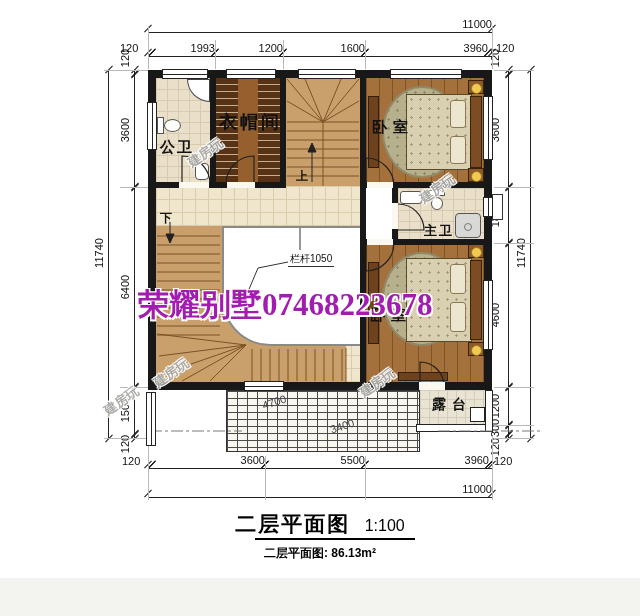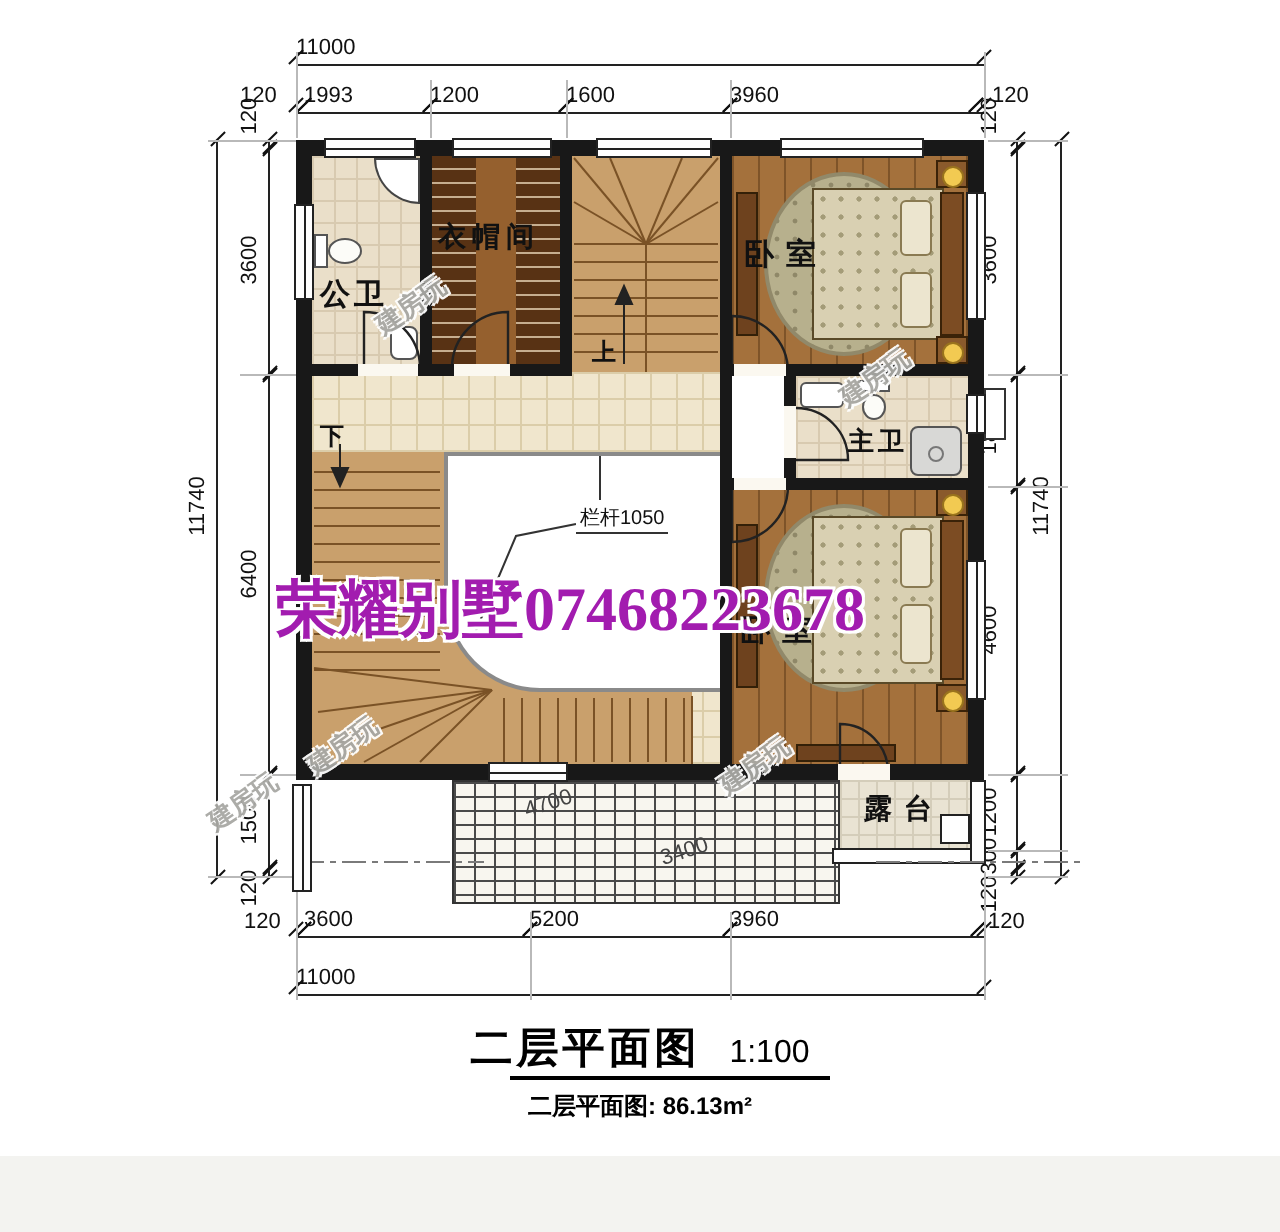--- a/index.html
+++ b/index.html
@@ -1,21 +1,21 @@
 <!DOCTYPE html>
 <html><head>
 <meta charset="utf-8">
 <style>
   html,body{margin:0;padding:0}
   body{width:640px;height:616px;position:relative;background:#fff;overflow:hidden;
        font-family:"Liberation Sans",sans-serif}
   .abs{position:absolute}
   
   .dseg{position:absolute;border-top:1px solid #222;height:0;box-sizing:border-box}
-  .dseg>span{position:absolute;left:0;right:0;top:-15px;text-align:left;
+  .dseg>span{position:absolute;left:0;right:0;top:-15px;text-align:right;
              font:11px "Liberation Sans",sans-serif;color:#111;white-space:nowrap}
   .dseg::before,.dseg::after{content:"";position:absolute;top:-5px;width:10px;height:1px;
              background:#111;transform:rotate(-45deg)}
   .dseg::before{left:-5px}.dseg::after{right:-5px}
   .dsegv{position:absolute;border-left:1px solid #222;width:0}
   .dsegv::before,.dsegv::after{content:"";position:absolute;left:-5px;width:10px;height:1px;
              background:#111;transform:rotate(-45deg)}
   .dsegv::before{top:-1px}.dsegv::after{bottom:-1px}
   .vlab{position:absolute;width:44px;height:14px;text-align:center;white-space:nowrap;
         font:11px "Liberation Sans",sans-serif;color:#111;transform:rotate(-90deg)}
@@ -226,23 +226,23 @@
 <div class="winh" style="left:390px;top:69px;width:72px"></div>
 <div class="winv" style="left:147px;top:102px;height:48px"></div>
 <div class="winv" style="left:483px;top:96px;height:64px"></div>
 <div class="abs" style="left:492px;top:194px;width:11px;height:26px;background:#fff;border:1px solid #333;box-sizing:border-box;z-index:6"></div>
 <div class="winv" style="left:483px;top:197px;height:20px"></div>
 <div class="winv" style="left:483px;top:280px;height:70px"></div>
 <div class="winh" style="left:244px;top:381px;width:40px"></div>
 <div class="winv" style="left:146px;top:392px;height:54px"></div>
 
 <div class="rlabel" style="left:160px;top:138px;font-size:15px;letter-spacing:2px">公卫</div>
-<div class="rlabel" style="left:219px;top:110px;font-size:14px;letter-spacing:3px">衣帽间</div>
+<div class="rlabel" style="left:219px;top:110px;font-size:18px;letter-spacing:3px">衣帽间</div>
 <div class="rlabel" style="left:372px;top:118px;font-size:15px;letter-spacing:6px">卧室</div>
-<div class="rlabel" style="left:424px;top:212px;font-size:13px;letter-spacing:2px">主卫</div>
+<div class="rlabel" style="left:424px;top:222px;font-size:13px;letter-spacing:2px">主卫</div>
 <div class="rlabel" style="left:370px;top:306px;font-size:15px;letter-spacing:6px">卧室</div>
 <div class="rlabel" style="left:432px;top:396px;font-size:14px;letter-spacing:6px">露台</div>
 
 <div class="rlabel" style="left:296px;top:168px;font-size:12px">上</div>
 <div class="rlabel" style="left:160px;top:210px;font-size:12px">下</div>
 <div class="rlabel" style="left:288px;top:252px;font-size:10px;font-weight:400;background:#fff;padding:0 2px;border-bottom:1px solid #333">栏杆1050</div>
 
 <div class="rlabel" style="left:262px;top:396px;font-size:11px;font-weight:400;color:#444;transform:rotate(-18deg);z-index:3">4700</div>
 <div class="rlabel" style="left:330px;top:420px;font-size:11px;font-weight:400;color:#444;transform:rotate(-18deg);z-index:3">3400</div>
 
@@ -273,21 +273,21 @@
 
 <div class="extv" style="left:148px;top:392px;height:108px"></div>
 <div class="extv" style="left:265px;top:456px;height:44px"></div>
 <div class="extv" style="left:365px;top:456px;height:44px"></div>
 <div class="extv" style="left:492px;top:436px;height:64px"></div>
 <div class="dseg" style="left:148px;top:468px;width:4px"></div>
 <div class="dseg" style="left:152px;top:468px;width:113px">
     <span>3600</span>
   </div>
 <div class="dseg" style="left:265px;top:468px;width:100px">
-    <span>5200</span>
+    <span>5500</span>
   </div>
 <div class="dseg" style="left:365px;top:468px;width:124px">
     <span>3960</span>
   </div>
 <div class="dseg" style="left:489px;top:468px;width:3px"></div>
 <div class="hlab" style="left:122px;top:455px">120</div>
 <div class="hlab" style="left:494px;top:455px">120</div>
 <div class="dseg" style="left:148px;top:497px;width:344px">
     <span>11000</span>
   </div>

